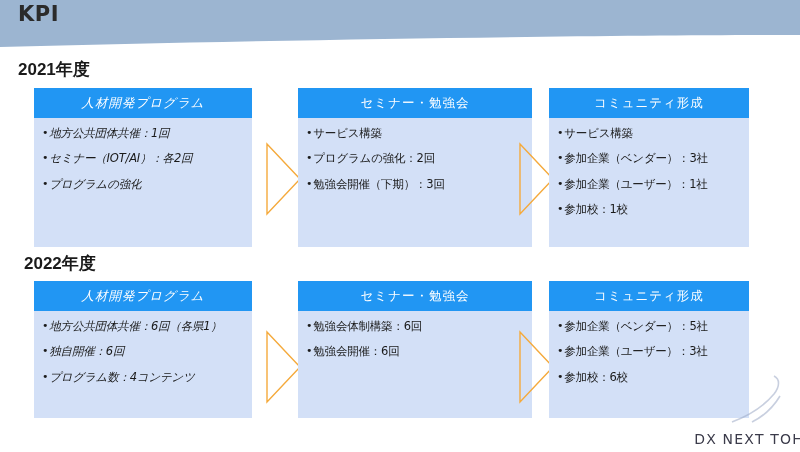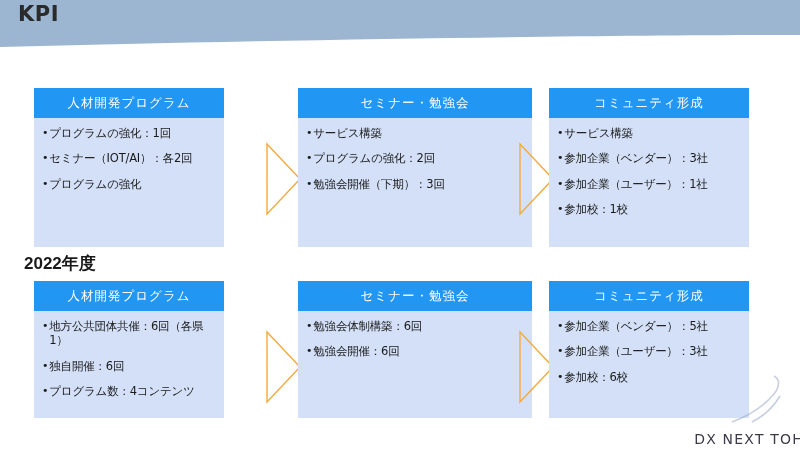--- a/index.html
+++ b/index.html
@@ -87,21 +87,21 @@
     margin-right: 1px;
     font-size: 11px;
     line-height: 1.3;
   }
   .bullet-text { flex: 1 1 auto; }
 
   
   .row1 { top: 88px; height: 159px; }
   .row2 { top: 281px; height: 137px; }
 
-  .col1 { left: 34px;  width: 190px; }
+  .col1 { left: 34px;  width: 218px; font-style: italic; }
   .col2 { left: 298px; width: 234px; }
   .col3 { left: 549px; width: 200px; }
 
   
   .arrow {
     position: absolute;
     overflow: visible;
   }
   .arrow polygon {
     fill: none;
@@ -141,27 +141,28 @@
 
 <div class="slide">
 
   <div class="banner">
     <svg width="800" height="52" viewBox="0 0 800 52">
       <path d="M0,0 L800,0 L800,35 C600,35 260,40 0,47 Z" fill="#9cb5d1"></path>
     </svg>
     <div class="banner-title">KPI</div>
   </div>
 
+  <div class="year-label" id="year-2021">2021年度</div>
 
   <div class="kpi-box row1 col1">
     <div class="box-header">人材開発プログラム</div>
     <div class="box-body">
       <div class="bullet-item">
         <span class="bullet-dot">•</span>
-        <span class="bullet-text">プログラムの強化：1回</span>
+        <span class="bullet-text">地方公共団体共催：1回</span>
       </div>
       <div class="bullet-item">
         <span class="bullet-dot">•</span>
         <span class="bullet-text">セミナー（IOT/AI）：各2回</span>
       </div>
       <div class="bullet-item">
         <span class="bullet-dot">•</span>
         <span class="bullet-text">プログラムの強化</span>
       </div>
     </div>

